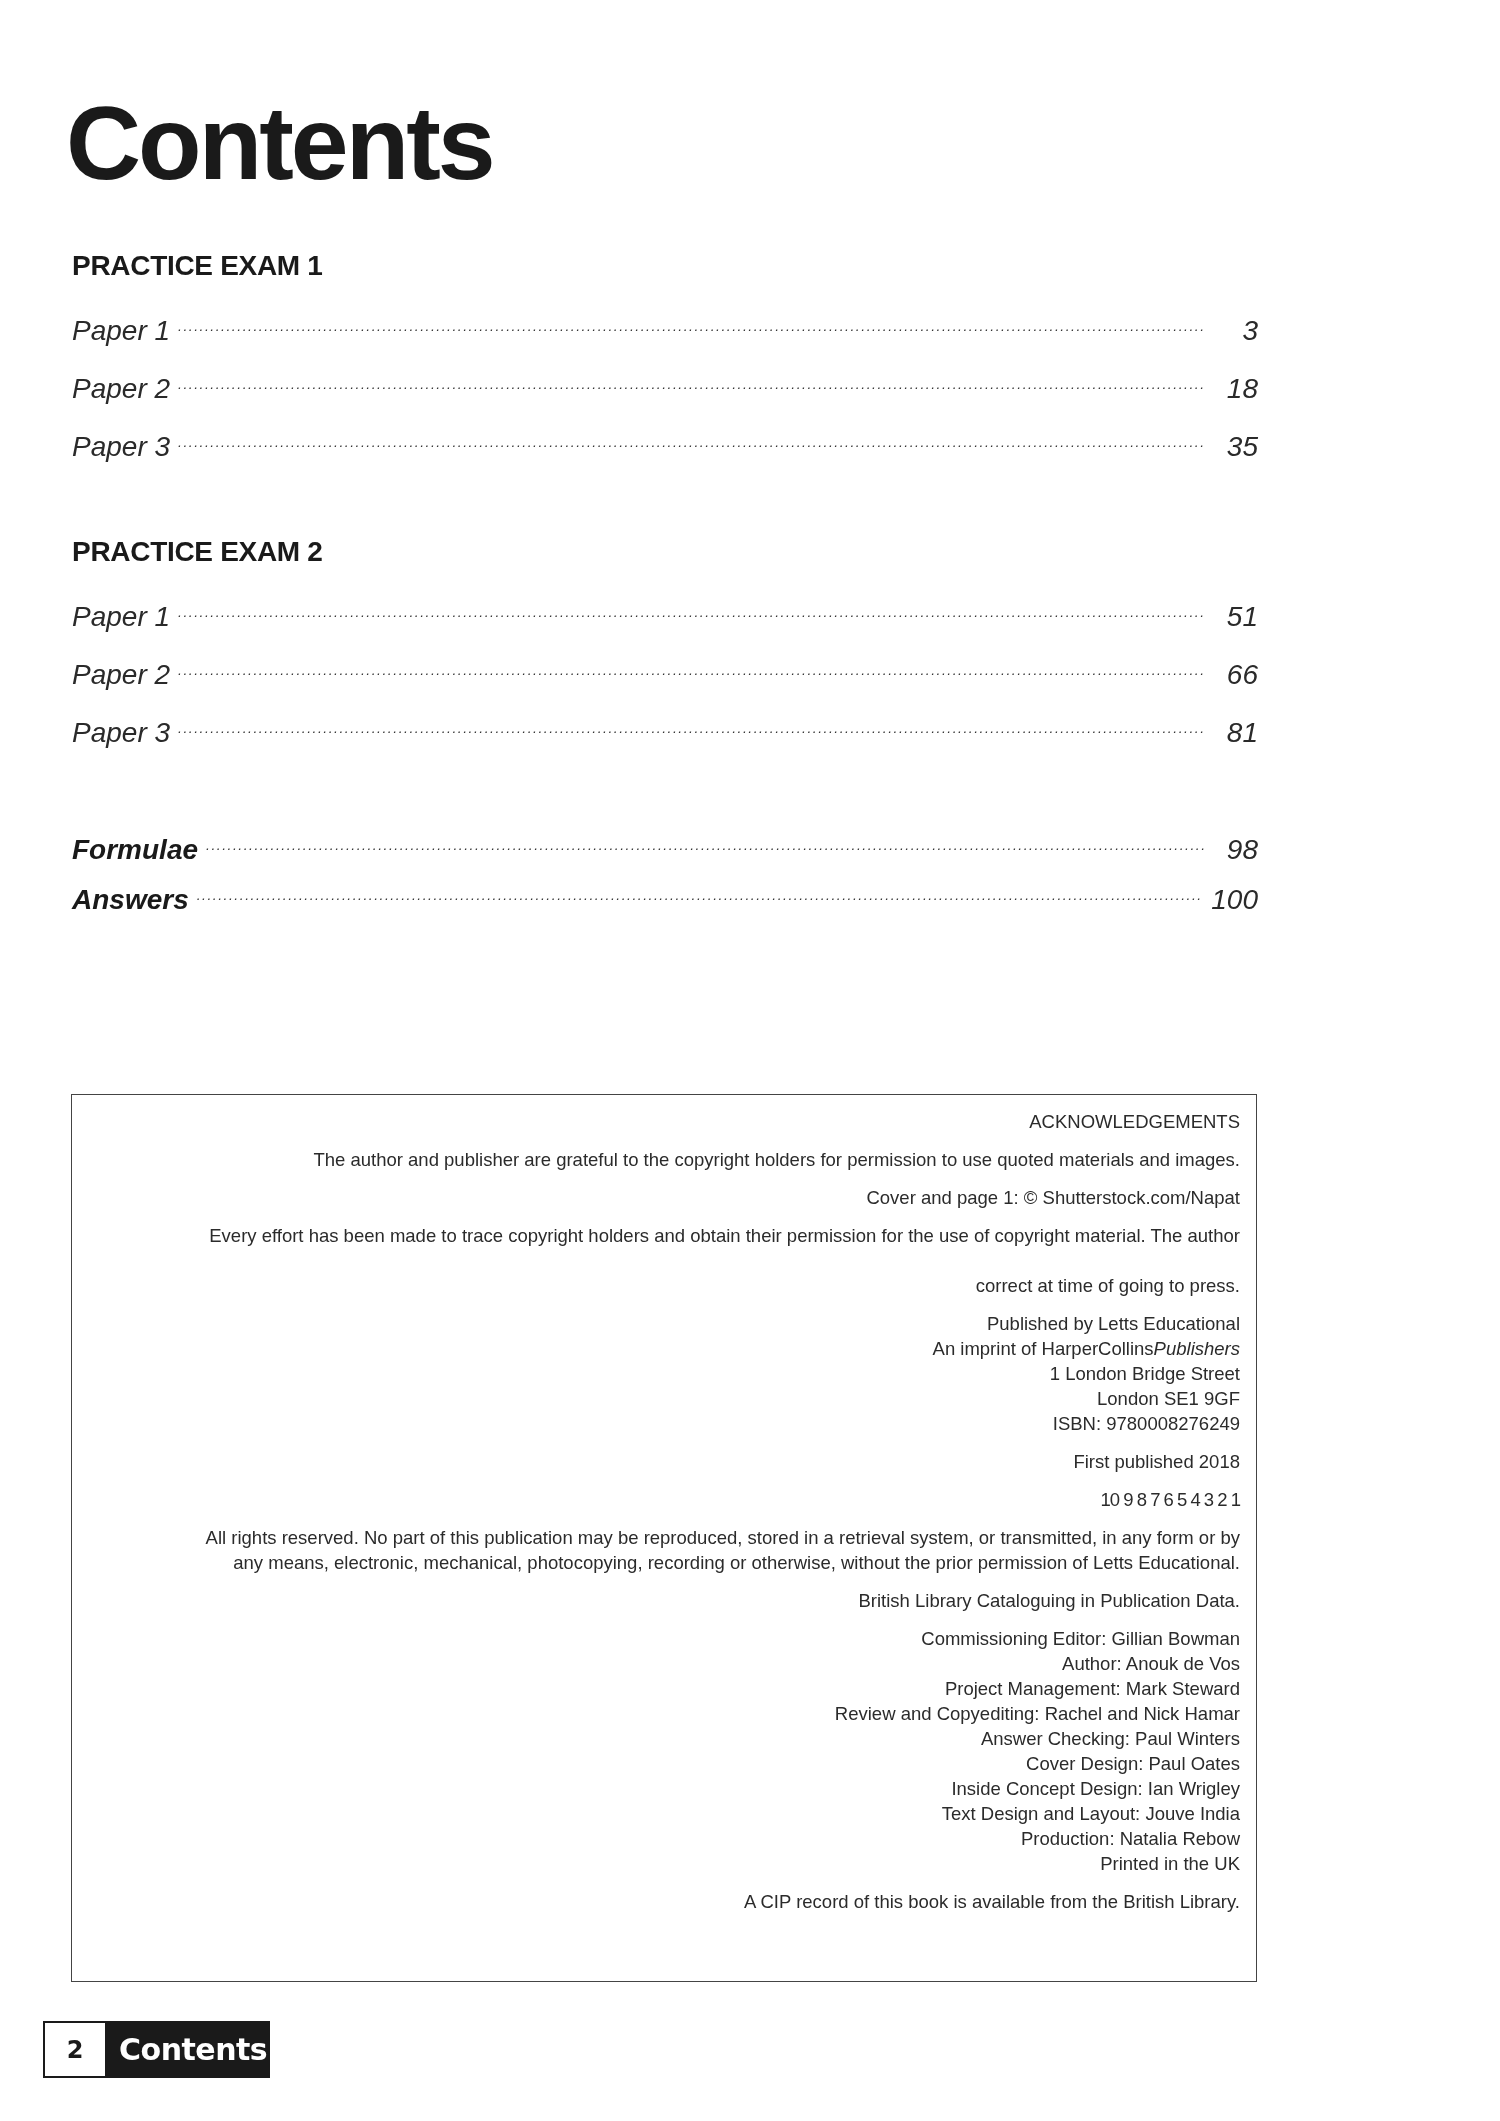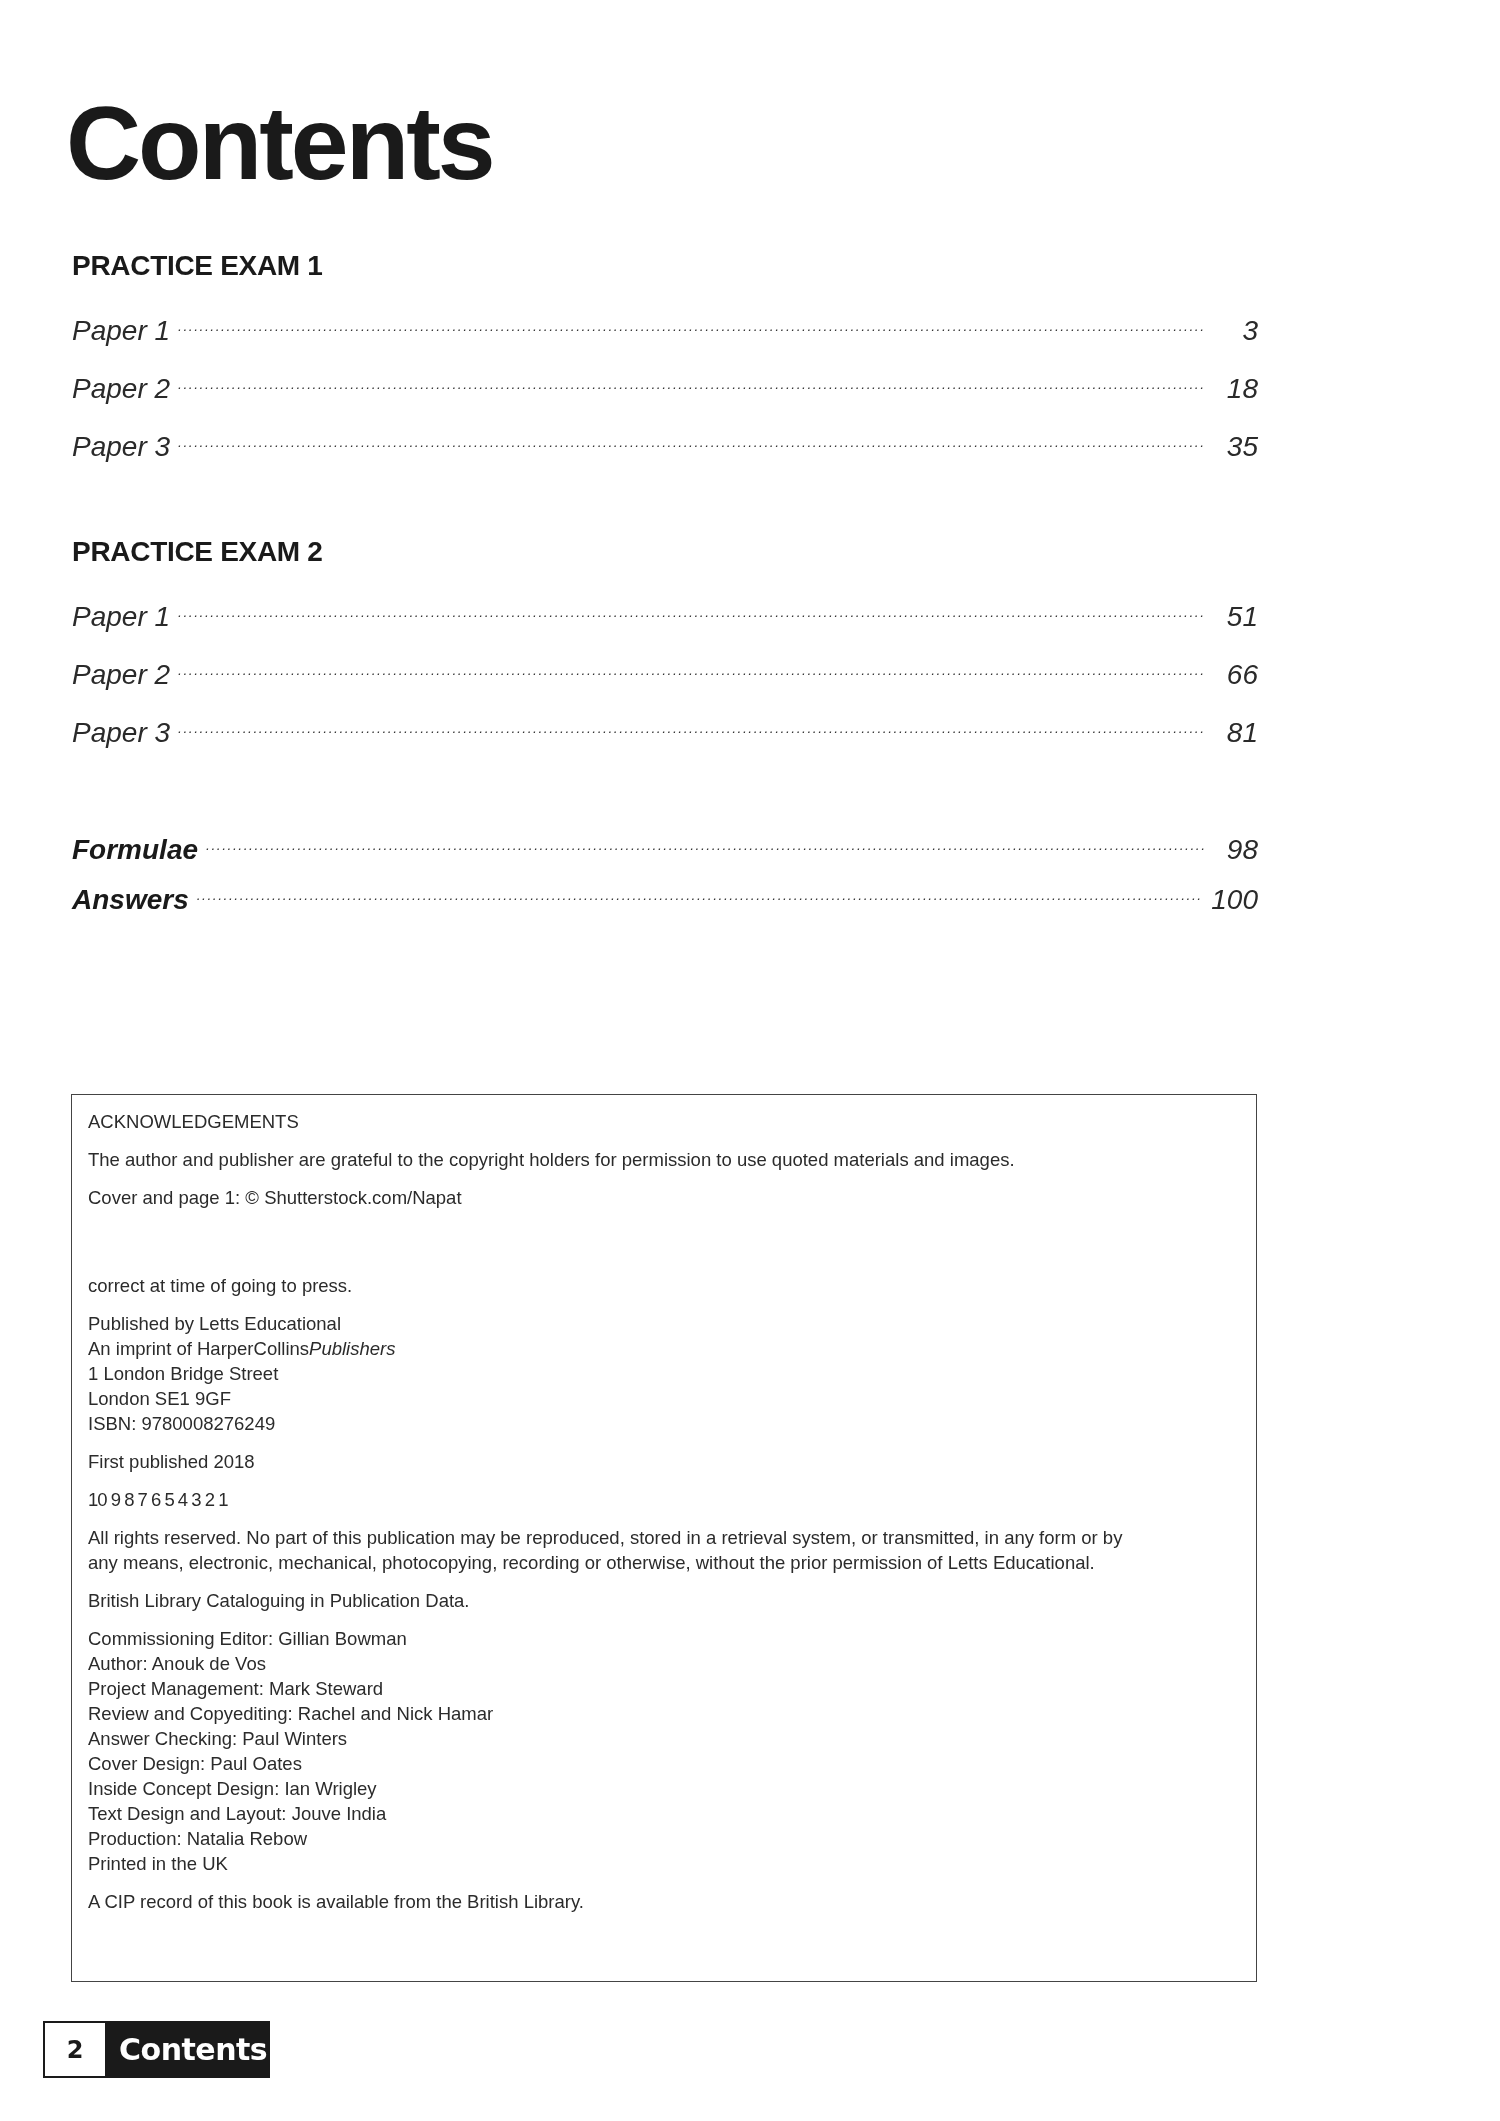--- a/index.html
+++ b/index.html
@@ -42,21 +42,21 @@
     .toc-row .page-num {
       min-width: 44px; text-align: right; padding-left: 8px;
       font-weight: normal; color: #2a2a2a;
     }
 
     .ack-box {
       position: absolute; left: 71px; top: 1094px;
       width: 1186px; height: 888px;
       border: 1.5px solid #444; box-sizing: border-box;
       padding: 14px 16px 0 16px;
-      font-size: 18.5px; line-height: 25px; color: #2b2b2b;
+      font-size: 18.5px; line-height: 25px; color: #2b2b2b; text-align: right;
     }
     .ack-box p { margin: 0 0 13px 0; }
     .ack-box em { font-style: italic; }
 
     .footer-tab {
       position: absolute; left: 43px; top: 2021px;
       height: 57px; width: 227px;
       background: #1a1a1a; display: flex; align-items: stretch;
       box-sizing: border-box; border: 2px solid #1a1a1a;
     }
@@ -121,21 +121,21 @@
   <span class="label">Answers</span>
   <span class="leader"></span>
   <span class="page-num">100</span>
 </div>
 
 <div class="ack-box">
   <p>ACKNOWLEDGEMENTS</p>
   <p>The author and publisher are grateful to the copyright holders for permission to use quoted materials and images.</p>
   <p>Cover and page 1: © Shutterstock.com/Napat</p>
   <p>
-    <br>
+    <span>Every effort has been made to trace copyright holders and obtain their permission for the use of copyright material. The author</span><br>
     <br>
     <span>correct at time of going to press.</span>
   </p>
   <p>
     <span>Published by Letts Educational</span><br>
     <span><span>An imprint of HarperCollins</span><em>Publishers</em></span><br>
     <span>1 London Bridge Street</span><br>
     <span>London SE1 9GF</span><br>
     <span>ISBN: 9780008276249</span>
   </p>

